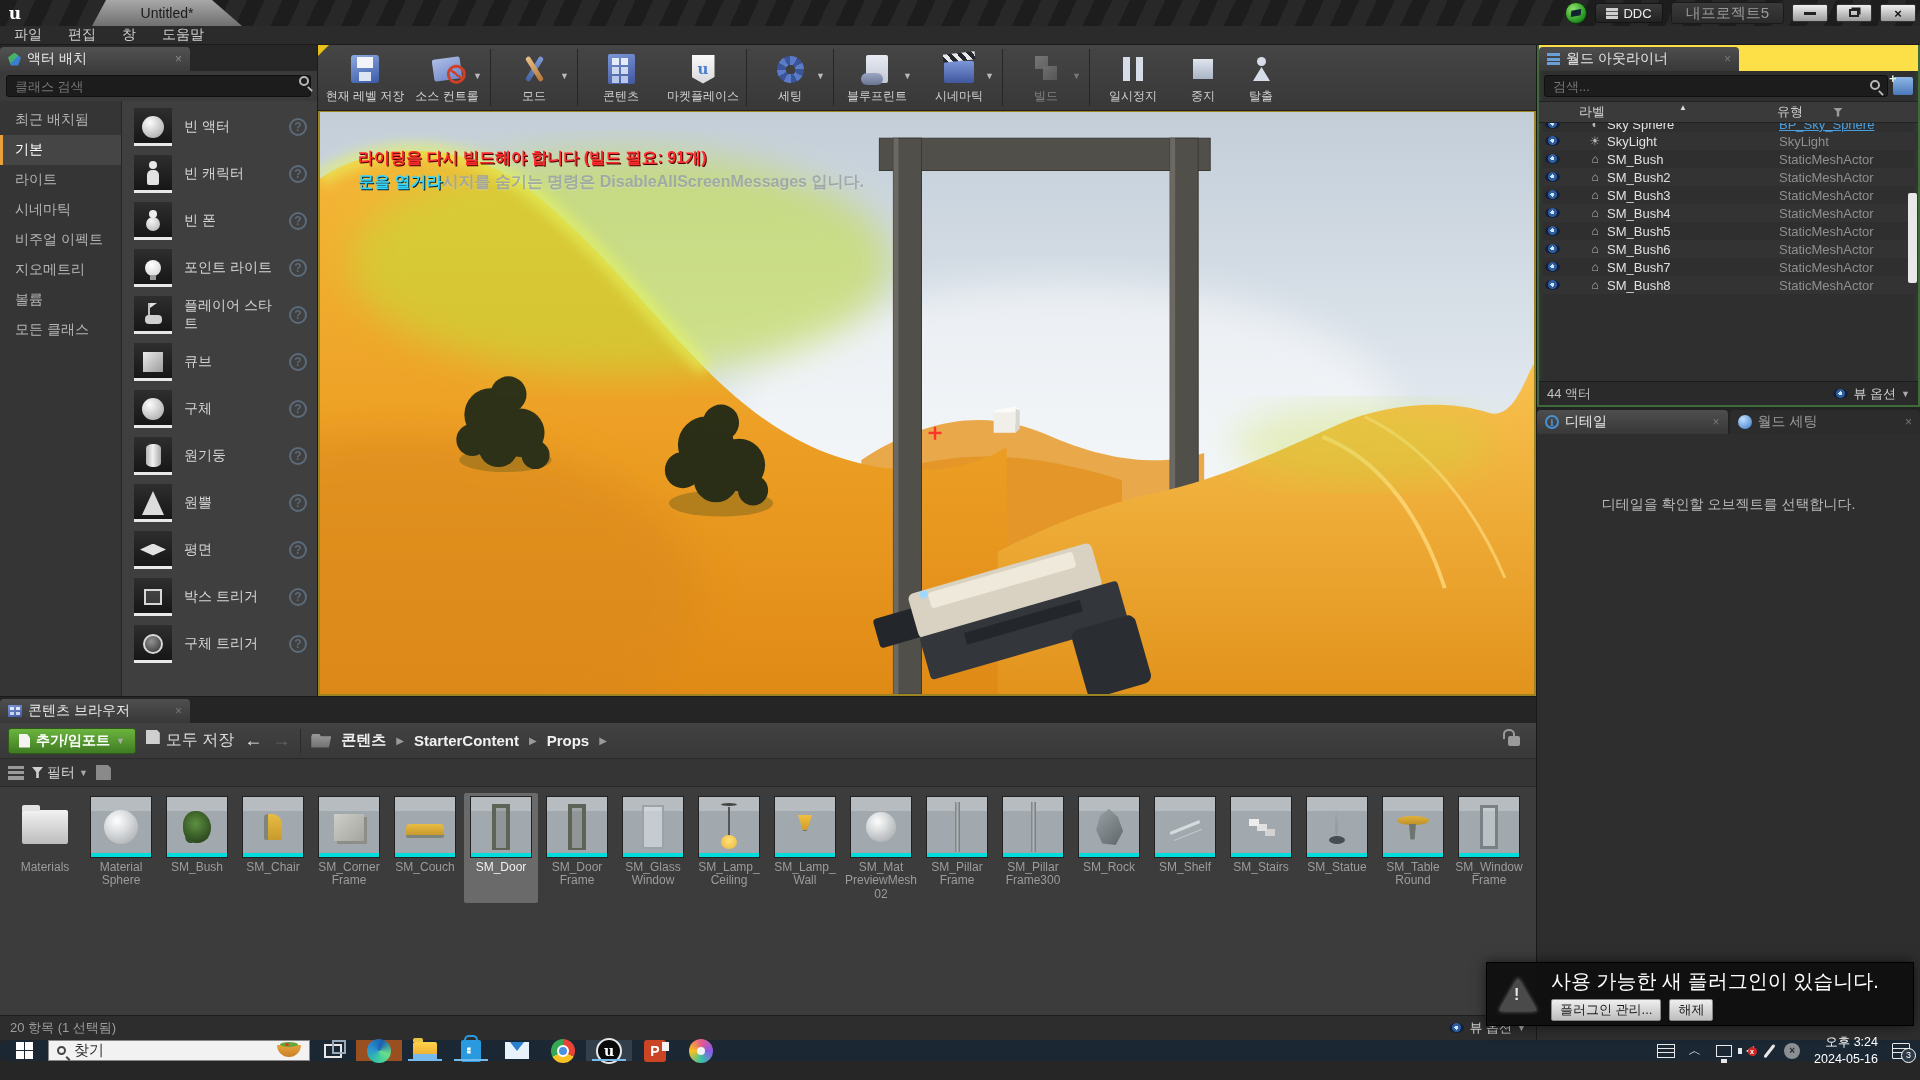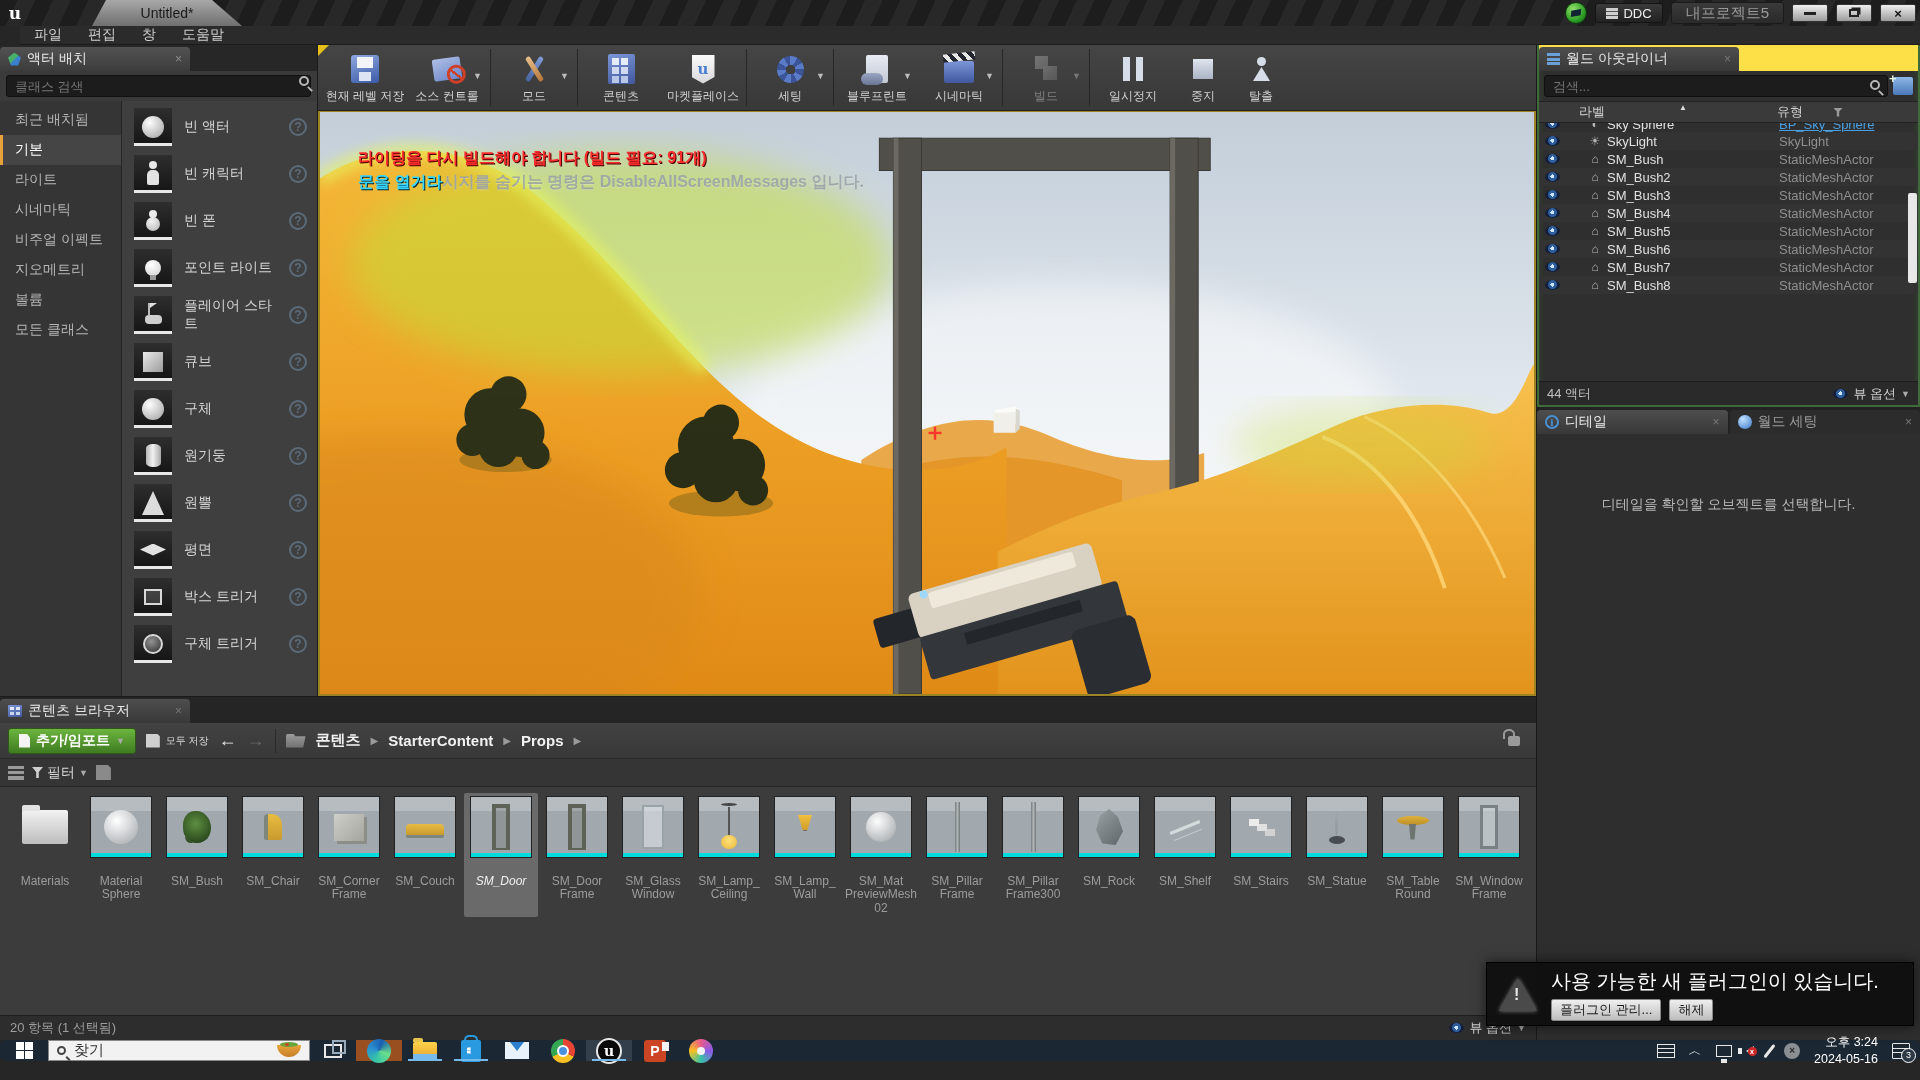--- a/index.html
+++ b/index.html
@@ -21,21 +21,21 @@
     border-radius:3px; display:flex; align-items:center; gap:5px; color:#eee; font-size:13px; }
   .ddc-ic { width:12px; height:11px; background:linear-gradient(#cfcfcf 0 3px,#555 3px 4px,#cfcfcf 4px 7px,#555 7px 8px,#cfcfcf 8px 11px); }
   .proj-name { min-width:100px; padding:0 14px; height:22px; background:linear-gradient(#3a3a3a,#2a2a2a);
     border:1px solid #1a1a1a; border-radius:3px; color:#9a9a9a; font-size:15px; display:flex; align-items:center; justify-content:center; }
   .winbtn { width:36px; height:18px; background:linear-gradient(#efefef,#9c9c9c); border:1px solid #333; border-radius:2px;
     display:flex; align-items:center; justify-content:center; color:#111; font-size:13px; font-weight:bold; line-height:1; }
   .winbtn .bar { width:12px; height:3px; background:#222; }
   .winbtn .rest { width:10px; height:8px; border:2px solid #222; box-shadow:2px -2px 0 -0.5px #222; }
 
   
-  .menubar { height:19px; background:#2b2b2b; border-bottom:1px solid #1b1b1b; display:flex; align-items:center; gap:26px; padding:0 14px; font-size:14px; color:#cfcfcf;margin-left:20px; }
+  .menubar { height:19px; background:#2b2b2b; border-bottom:1px solid #1b1b1b; display:flex; align-items:center; gap:26px; padding:0 14px; font-size:14px; color:#cfcfcf; }
   .menubar span { cursor:default; }
 
   
   .workspace { display:flex; height:995px; } 
   .left-col { width:1536px; display:flex; flex-direction:column; }
   .top-row { height:651px; display:flex; }
   .right-col { width:384px; display:flex; flex-direction:column; background:#2e2e2e; border-left:1px solid #1a1a1a; }
 
   
   .place-panel { width:318px; background:#3a3a3a; display:flex; flex-direction:column; border-right:1px solid #1c1c1c; }
@@ -178,42 +178,42 @@
   .cbrowser { flex:1; background:#3c3c3c; display:flex; flex-direction:column; border-top:1px solid #1a1a1a; min-height:0; }
   .cbtab-row { height:26px; background:#252525; display:flex; align-items:flex-end; }
   .cbtab { height:24px; width:190px; background:linear-gradient(#4e4e4e,#383838); border-radius:4px 4px 0 0; display:flex; align-items:center; gap:6px; padding:0 8px; font-size:14px; color:#e8e8e8; }
   .cbtab .x { margin-left:auto; color:#777; font-size:12px; }
   .cb-ticon { width:14px; height:12px; border-radius:1px; background:linear-gradient(160deg,#7b97d8,#41579e); position:relative; }
   .cb-ticon::before { content:""; position:absolute; left:2px; top:2px; width:4px; height:3px; background:#dfe6f6; box-shadow:6px 0 0 #dfe6f6,0 5px 0 #c8d4ee,6px 5px 0 #c8d4ee; }
   .cbnav { height:36px; display:flex; align-items:center; gap:10px; padding:0 8px; background:linear-gradient(#424242,#383838); border-bottom:1px solid #2a2a2a; }
   .addimport { height:26px; background:linear-gradient(#6cb43e,#3f7c22); border:1px solid #2d5a18; border-radius:3px;
     display:flex; align-items:center; gap:6px; padding:0 10px; color:#fff; font-size:14px; font-weight:bold; }
   .doc-ic { width:11px; height:14px; background:#f4f4f4; clip-path:polygon(0 0,70% 0,100% 30%,100% 100%,0 100%); }
-  .saveall { display:flex; gap:6px; font-size:10px; color:#dcdcdc; }
+  .saveall { display:flex; gap:6px; font-size:16px; color:#dcdcdc; }
   .floppy { width:14px; height:14px; background:#cfcfcf; clip-path:polygon(0 0,80% 0,100% 20%,100% 100%,0 100%); position:relative; }
   .navarrows { display:flex; gap:10px; font-size:18px; font-weight:bold; }
   .arr-back { color:#e8e8e8; } .arr-fwd { color:#666; }
   .vsep { width:1px; height:24px; background:#2a2a2a; }
   .folder-open { width:20px; height:14px; background:linear-gradient(#9a9a9a,#717171); clip-path:polygon(0 20%,8% 0,40% 0,48% 20%,100% 20%,88% 100%,0 100%); }
   .crumbs { display:flex; align-items:center; gap:10px; font-size:15px; font-weight:bold; color:#f0f0f0; }
   .crumb-sep { color:#9a9a9a; font-size:10px; }
   .lock { margin-left:auto; width:12px; height:10px; background:#9a9a9a; border-radius:2px; position:relative; margin-right:8px; }
   .lock::before { content:""; position:absolute; left:-5px; top:-7px; width:8px; height:8px; border:2px solid #9a9a9a; border-radius:50% 50% 0 0; border-bottom:none; }
   .cbfilter { height:28px; display:flex; align-items:center; gap:8px; padding:0 8px; background:#353535; border-bottom:1px solid #272727; }
   .srcbtn { width:16px; height:14px; background:linear-gradient(#9a9a9a 0 3px,transparent 3px 5px,#9a9a9a 5px 8px,transparent 8px 10px,#9a9a9a 10px 13px); }
   .filterbtn { display:flex; align-items:center; gap:4px; font-size:14px; color:#d8d8d8; }
   .funnel2 { width:11px; height:11px; background:#cfcfcf; clip-path:polygon(0 0,100% 0,62% 45%,62% 100%,38% 100%,38% 45%); }
   .cbsearch { flex:1; height:20px; background:linear-gradient(#d2d2d2,#c2c2c2); border-radius:10px 3px 3px 10px; position:relative; display:flex; align-items:center; }
   .cbsearch input { background:transparent; border:none; outline:none; width:100%; font-size:13px; color:#555; padding:0 30px 0 10px; }
   .cbsearch .magd { position:absolute; right:10px; top:3px; width:9px; height:9px; border:2.5px solid #333; border-radius:50%; }
   .cbsearch .magd::after { content:""; position:absolute; width:2.5px; height:5px; background:#333; left:8px; top:8px; transform:rotate(-45deg); }
   .savesearch { width:15px; height:15px; background:#8a8a8a; clip-path:polygon(0 0,80% 0,100% 20%,100% 100%,0 100%); }
   .assets-grid { flex:1; padding:6px 4px 0 8px; display:flex; flex-wrap:wrap; align-content:flex-start; gap:2px; overflow:hidden; background:#3c3c3c; }
-  .tile { width:74px; padding:3px 2px 2px; display:flex; flex-direction:column; align-items:center; border-radius:2px;gap:14px; }
-  .tile.selected { background:#6a6a6a;font-style:italic; }
+  .tile { width:74px; padding:3px 2px 2px; display:flex; flex-direction:column; align-items:center; border-radius:2px; }
+  .tile.selected { background:#6a6a6a; }
   .thumb { width:62px; height:62px; position:relative; border:1px solid #222; overflow:hidden;
     background:linear-gradient(#b6bcc0 0 14px,#a2a9ae 14px),
       repeating-linear-gradient(45deg,rgba(255,255,255,.10) 0 8px,rgba(0,0,0,.06) 8px 16px); display:flex; align-items:center; justify-content:center; }
   .thumb::after { content:""; position:absolute; left:0; right:0; bottom:0; height:4px; background:#00dcdc; }
   .thumb.nofx { background:transparent; border:none; } .thumb.nofx::after { display:none; }
   .aname { margin-top:3px; font-size:12px; line-height:1.12; color:#9c9c9c; text-align:center; min-height:38px; width:74px; overflow:hidden; }
   .tile.selected .aname { color:#f0f0f0; }
   
   .t-folder { width:46px; height:34px; background:linear-gradient(#f2f2f2,#bdbdbd); border-radius:2px; position:relative; }
   .t-folder::before { content:""; position:absolute; left:0; top:-5px; width:18px; height:6px; background:#e2e2e2; border-radius:2px 2px 0 0; }

